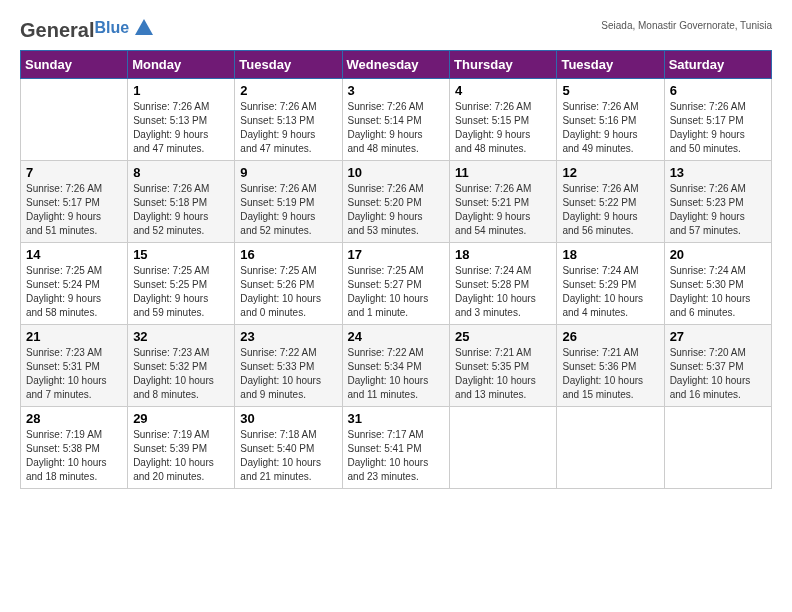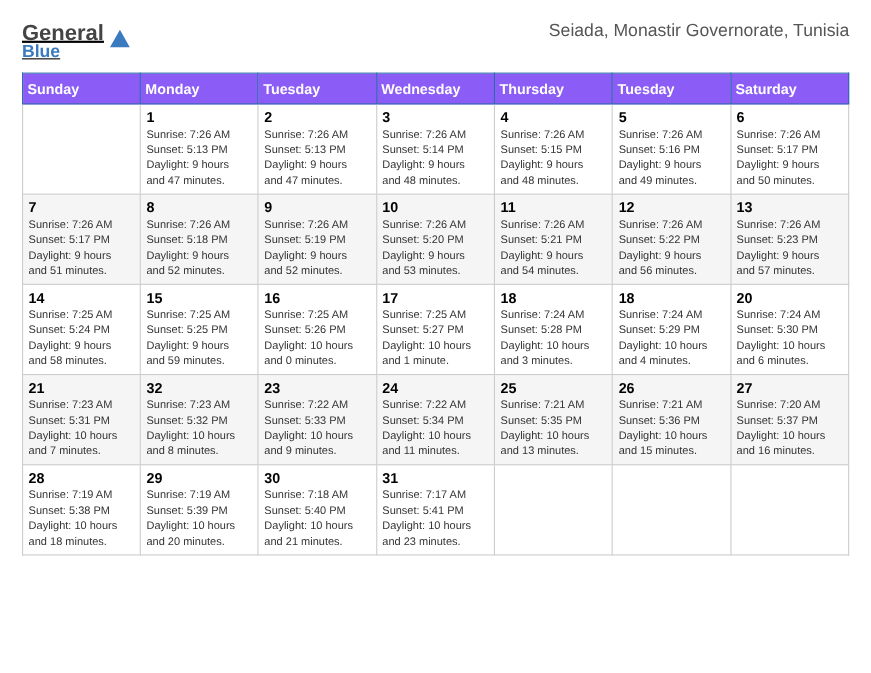--- a/index.html
+++ b/index.html
@@ -23,30 +23,30 @@
     }
     .title-block {
       text-align: right;
     }
     .month-year {
       font-size: 36px;
       font-weight: bold;
       color: #333;
     }
     .location {
-      font-size: 16px;
+      font-size: 10px;
       color: #555;
     }
     .calendar {
       width: 100%;
       border-collapse: collapse;
       font-size: 11px;
     }
     .calendar thead tr th {
-      background-color: #8b5cf6;
+      background-color: #701a75;
       color: #fff;
       padding: 6px 4px;
       text-align: left;
       font-size: 13px;
       font-weight: bold;
       border: 1px solid #2e6aad;
     }
     .calendar tbody tr td {
       border: 1px solid #ccc;
       padding: 4px 5px;
@@ -71,23 +71,22 @@
     }
     .empty-cell {
       background: #fff !important;
     }
     .logo-row {
       display: flex;
       align-items: center;
     }
     .logo-text {
       display: flex;
-      flex-direction: column;
+      flex-direction: row;
       line-height: 1;
-      text-decoration: underline;
     }
     .logo-svg {
       margin-left: 4px;
       margin-top: -4px;
     }
   </style>
 </head>
 <body>
 
 <div class="header">

